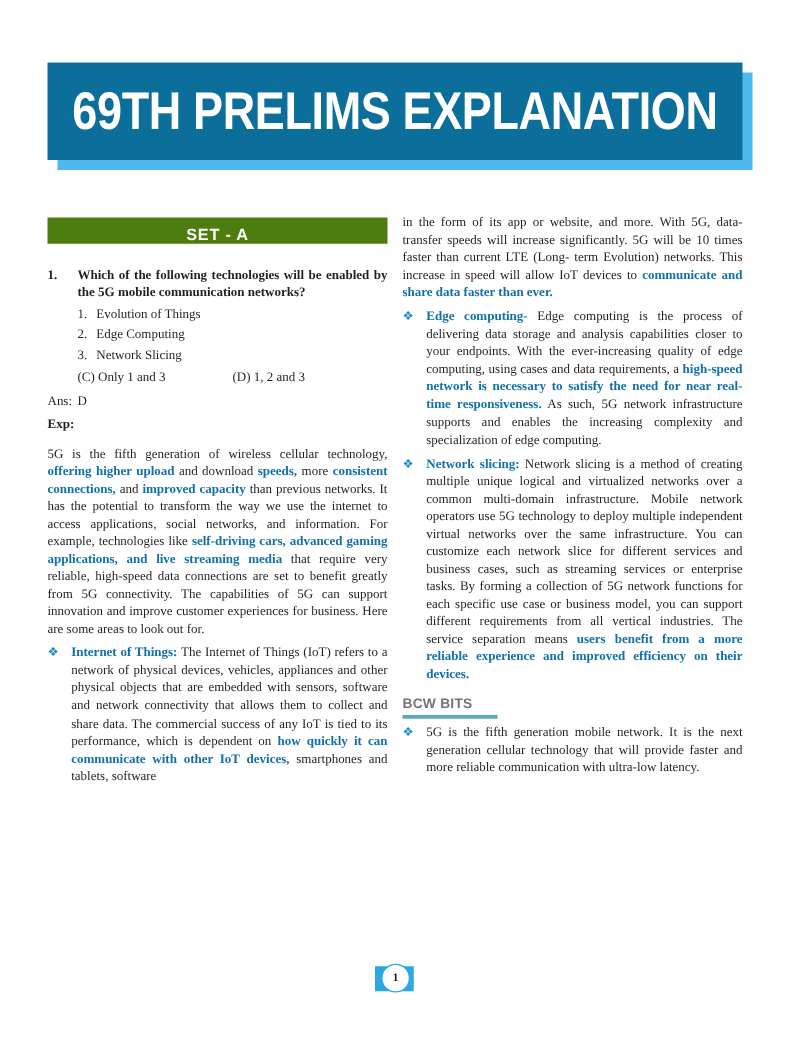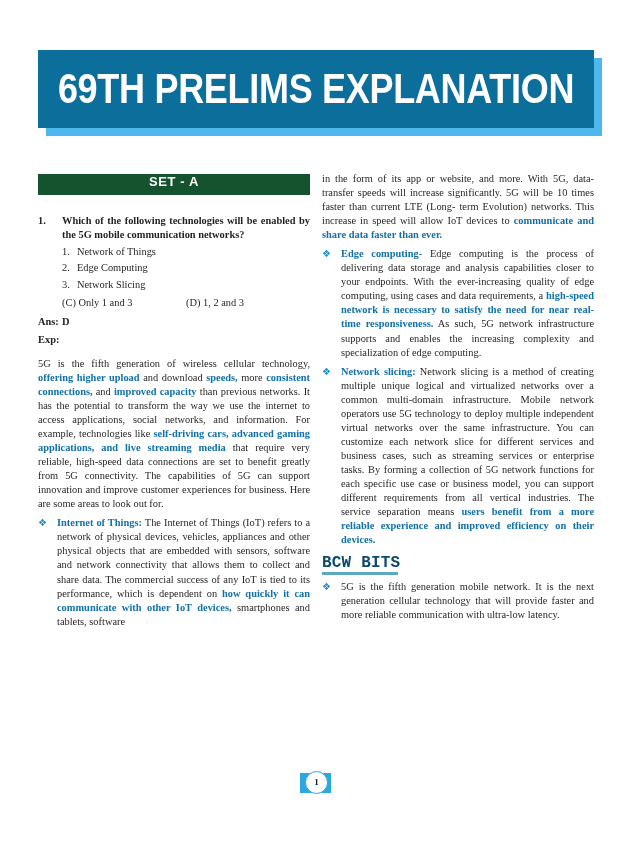--- a/index.html
+++ b/index.html
@@ -62,23 +62,23 @@
     transform: scaleY(1.18);
   }
 
   
   .set-bar {
     position: absolute;
     left: 38px;
     top: 174px;
     width: 272px;
     height: 21px;
-    background: #14532d;
-    display: flex;
-    align-items: flex-start;
+    background: #4d7c0f;
+    display: flex;
+    align-items: flex-end;
     justify-content: center;
   }
   .set-bar-label {
     color: #ffffff;
     font-family: "Liberation Sans", sans-serif;
     font-weight: bold;
     font-size: 13px;
     letter-spacing: 0.6px;
   }
 
@@ -135,21 +135,21 @@
   .choice-row {
     display: flex;
     margin-top: 2.5px;
   }
   .choice-a { width: 124px; flex: 0 0 124px; }
   .choice-b { flex: 1 1 auto; }
 
   .ans-row {
     display: flex;
     margin-top: 5px;
-    font-weight: bold;
+    font-weight: normal;
   }
   .ans-label { width: 24px; flex: 0 0 24px; }
 
   .exp-row {
     display: flex;
     align-items: flex-start;
     margin-top: 4px;
     flex-direction: column;
   }
   .exp-label {
@@ -188,23 +188,23 @@
   }
   b.hd {
     color: #1270a8;
     font-weight: bold;
   }
 
   
   .bits-head {
     margin-top: 9px;
     font-weight: bold;
-    font-size: 16px;
-    color: #0c4a6e;
-    font-family: Liberation Mono, monospace;
+    font-size: 11px;
+    color: #737373;
+    font-family: Liberation Sans, sans-serif;
     letter-spacing: 0.2px;
   }
   .bits-rule {
     margin-top: 2px;
     width: 76px;
     height: 2.5px;
     background: #5ba8bf;
   }
 
   
@@ -263,21 +263,21 @@
   <div class="col col-left">
 
     <div class="q-row">
       <div class="q-num">1.</div>
       <div class="q-text">Which of the following technologies will be enabled by the 5G mobile communication networks?</div>
     </div>
 
     <div class="opts-list">
       <div class="opt-row">
         <span class="opt-idx">1.</span>
-        <span class="opt-txt">Network of Things</span>
+        <span class="opt-txt">Evolution of Things</span>
       </div>
       <div class="opt-row">
         <span class="opt-idx">2.</span>
         <span class="opt-txt">Edge Computing</span>
       </div>
       <div class="opt-row">
         <span class="opt-idx">3.</span>
         <span class="opt-txt">Network Slicing</span>
       </div>
     </div>

